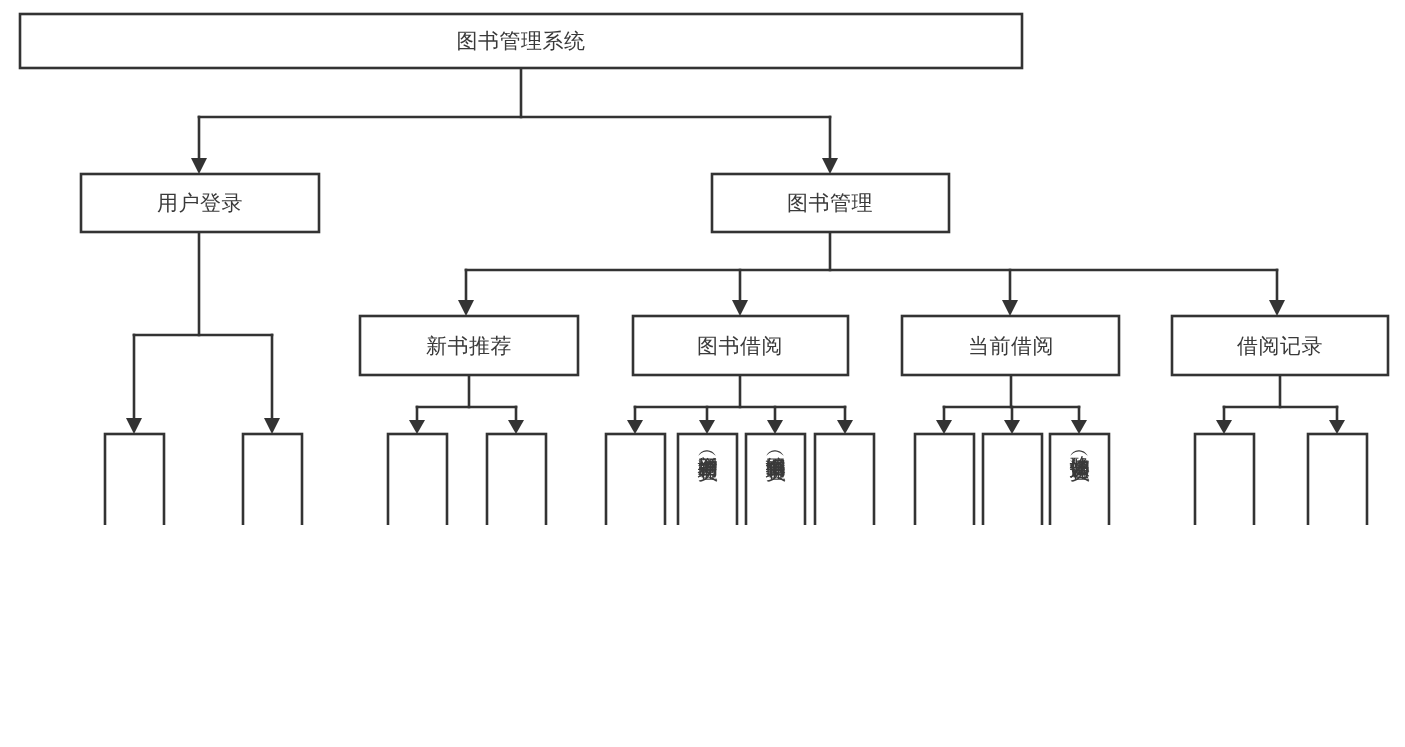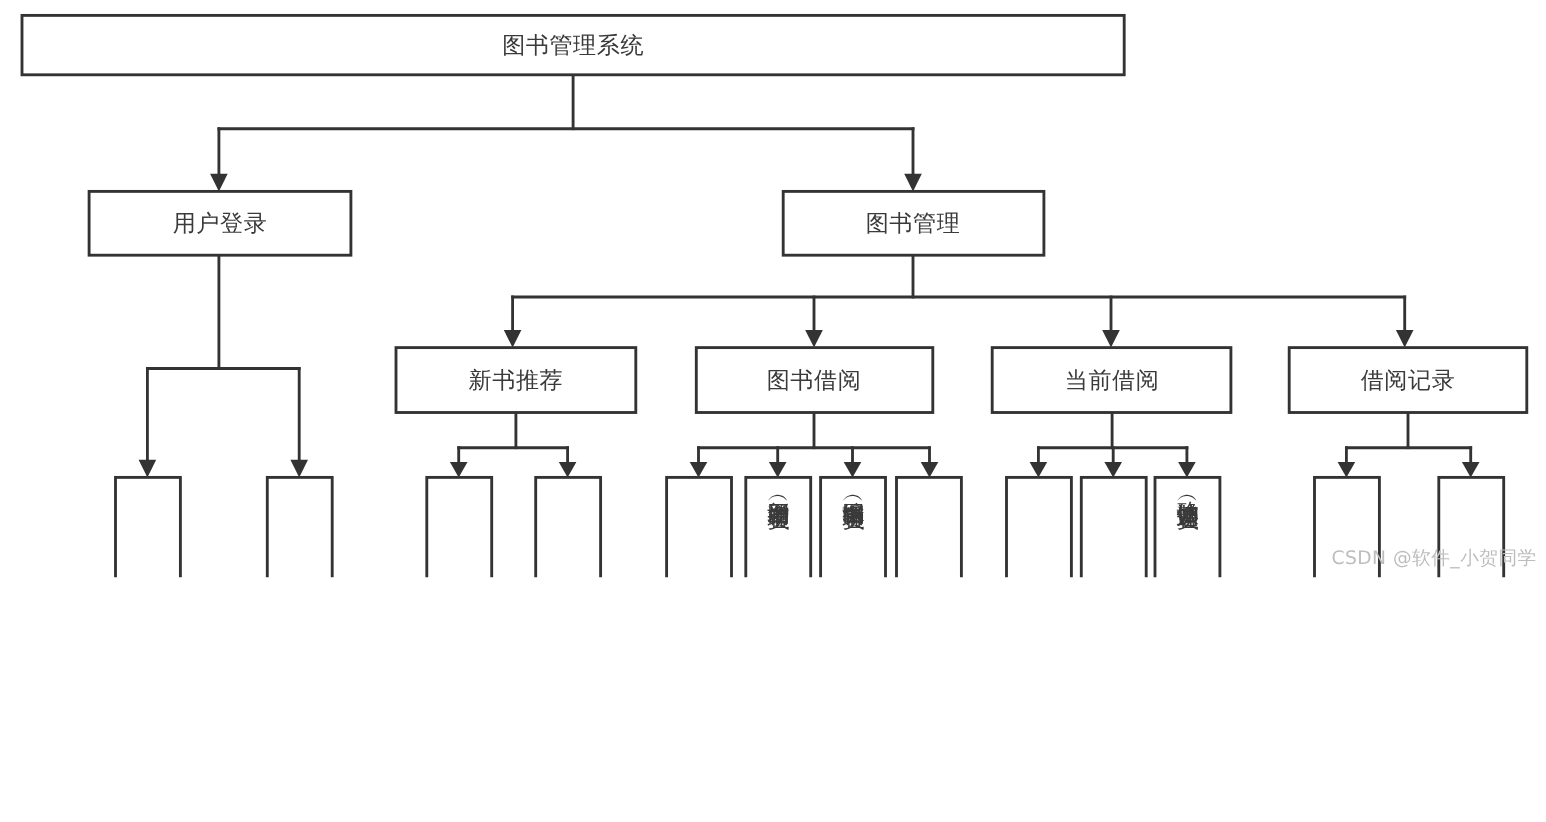--- a/index.html
+++ b/index.html
@@ -241,15 +241,14 @@
   </div>
 
   <div class="leaf-label-wrap center" style="left:1195px; top:434px; width:59px; height:300px;">
     <span class="node-label-v">新增借阅记录</span>
   </div>
 
   <div class="leaf-label-wrap center" style="left:1308px; top:434px; width:59px; height:300px;">
     <span class="node-label-v">查询借阅记录</span>
   </div>
 
-  <div class="watermark">CSDN @软件_小贺同学</div>
 
 </div>
 
 </body></html>

